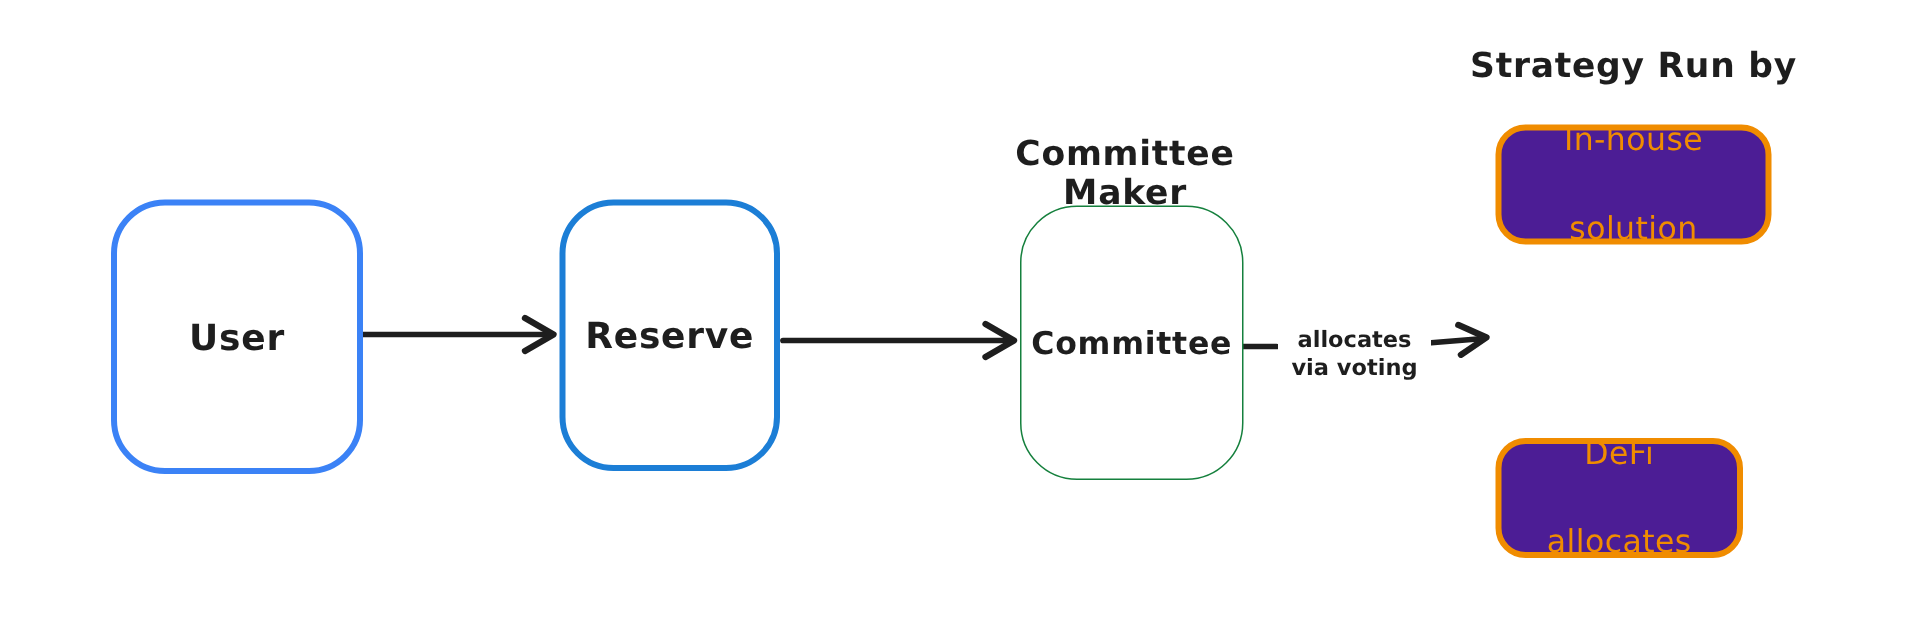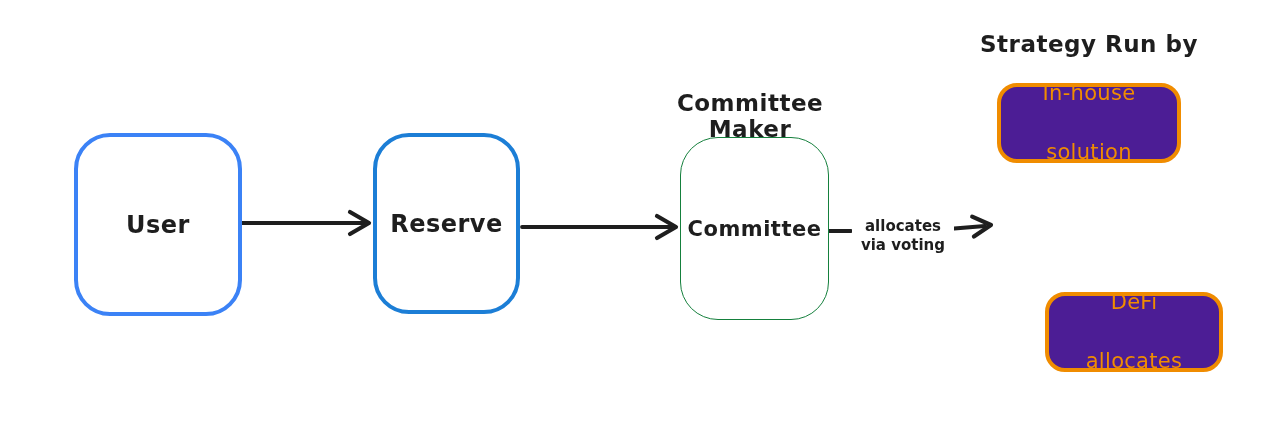--- a/index.html
+++ b/index.html
@@ -111,21 +111,21 @@
     color: #f08c00;
     font-size: 21px;
     font-weight: 400;
     line-height: 1.28;
     text-align: center;
     letter-spacing: 0.3px;
     gap: 32px;
   }
   .strategy-box-1 { left: 997px; top: 83px;  width: 184px; height: 80px; }
   .strategy-box-2 { left: 995px; top: 190px; width: 180px; height: 82px; }
-  .strategy-box-3 { left: 1045px; top: 292px; width: 178px; height: 80px; }
+  .strategy-box-3 { left: 997px; top: 292px; width: 165px; height: 80px; }
   .strategy-box span { display: block; }
 </style>
 </head>
 <body>
 
 <div class="canvas">
 
   <svg class="arrows-layer" viewBox="0 0 1280 421" xmlns="http://www.w3.org/2000/svg">
     <g>
       <path class="arrow-line" d="M212,223 L364,223"></path>

